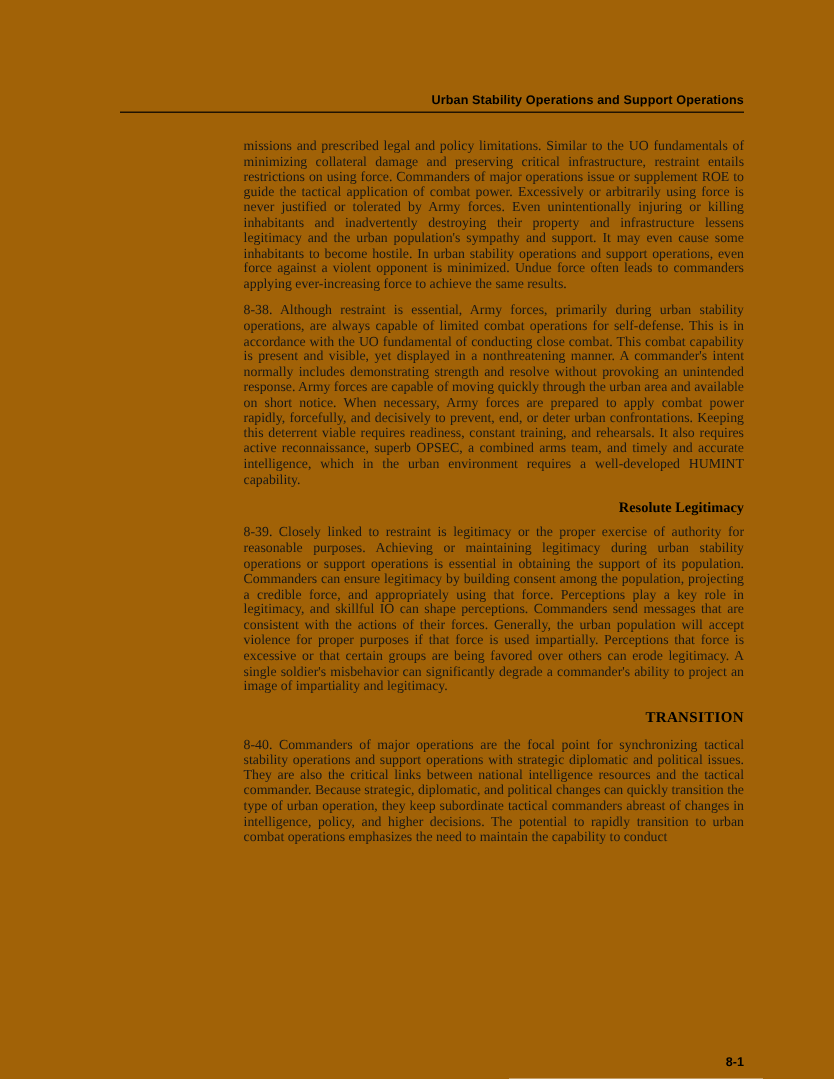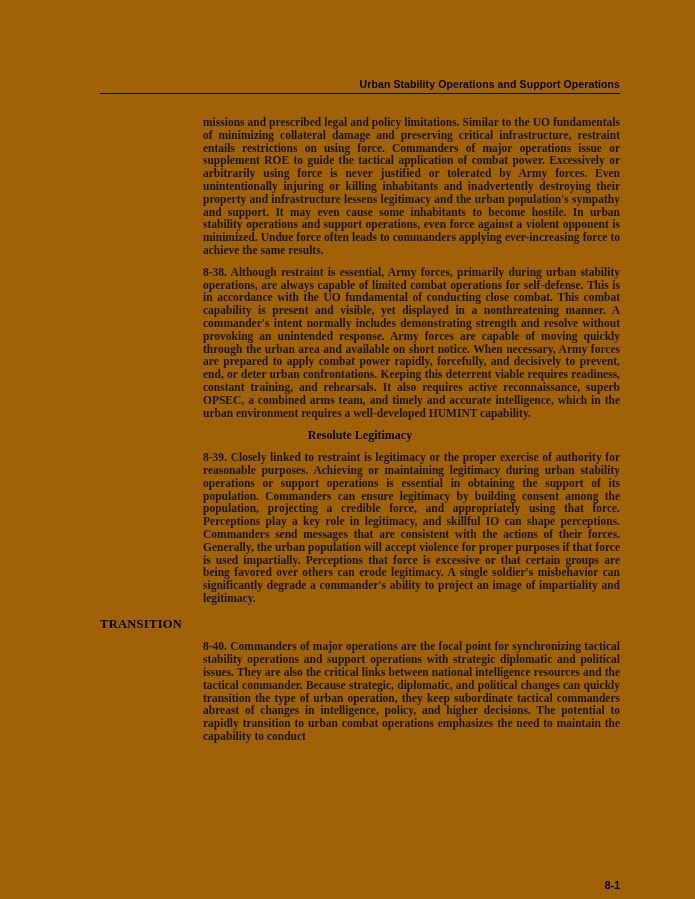--- a/index.html
+++ b/index.html
@@ -35,33 +35,32 @@
     position: absolute;
     top: 116px;
     left: 100px;
     width: 520px;
     font-size: 11.5px;
     line-height: 12.8px;
     text-align: justify;
   }
   .para {
     margin: 0 0 9px 103px;
-    font-weight: bold;
   }
   .h-sub {
     font-size: 12px;
     font-weight: bold;
-    text-align: center;
+    text-align: right;
     margin: 10px 0 9px 0;
     color: #000;
   }
   .h-main {
     font-size: 12.5px;
     font-weight: bold;
-    text-align: left;
+    text-align: right;
     letter-spacing: 0.3px;
     margin: 13px 0 10px 0;
     color: #000;
   }
   .page-footer {
     position: absolute;
     right: 75px;
     bottom: 8px;
     font-family: "Liberation Sans", sans-serif;
     font-weight: bold;

